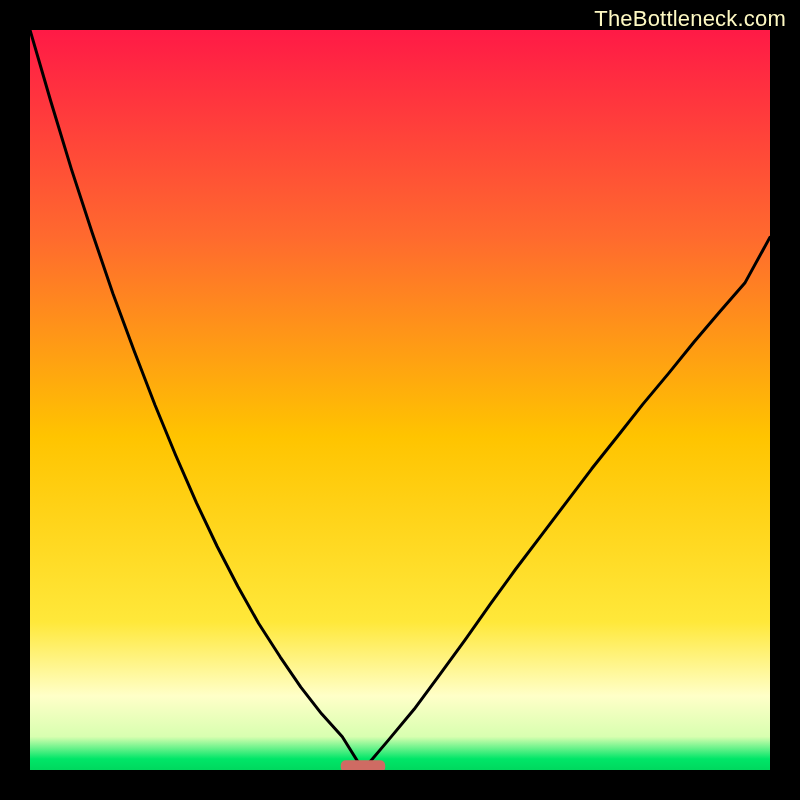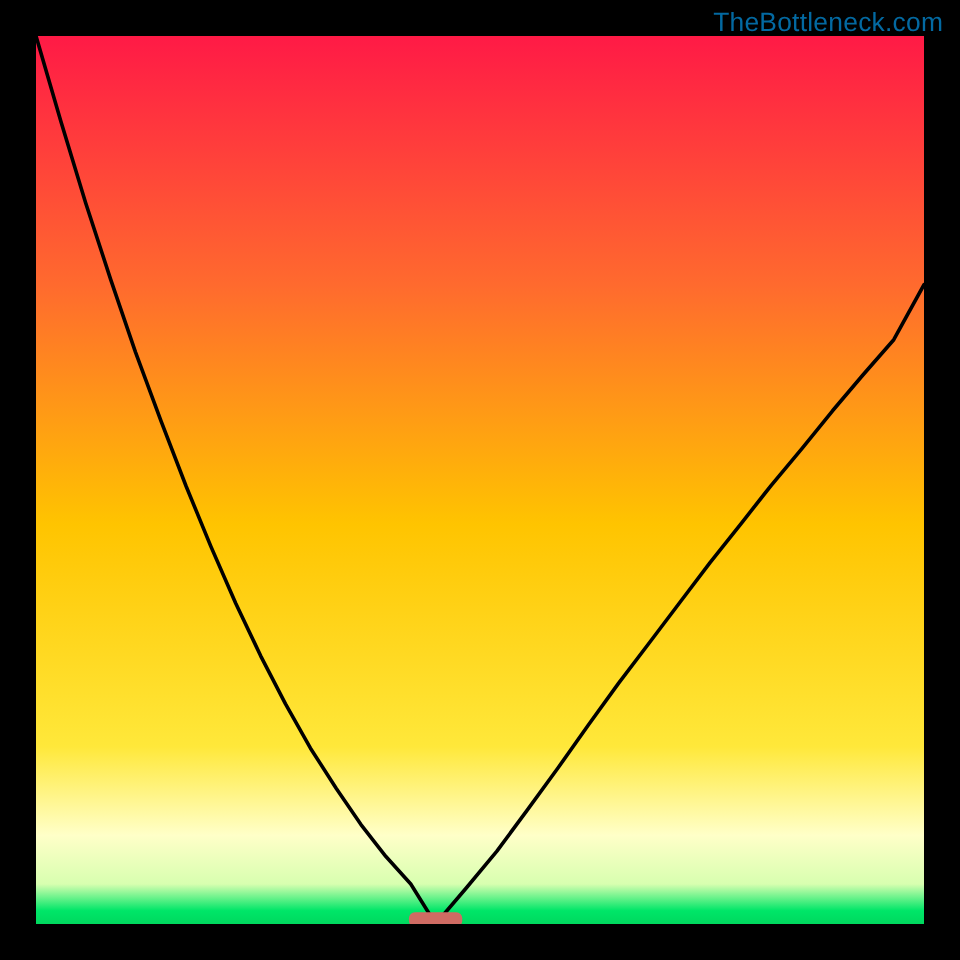--- a/index.html
+++ b/index.html
@@ -24,21 +24,21 @@
     left: 30px;
     top: 30px;
     width: 740px;
     height: 740px;
     
   }
   .watermark {
     position: absolute;
     top: 6px;
     right: 14px;
-    color: #0369a1;
+    color: #fef9c3;
     font-size: 22px;
     font-weight: 500;
     letter-spacing: 0.2px;
     user-select: none;
   }
 </style>
 </head>
 <body>
 
 <div class="frame">

